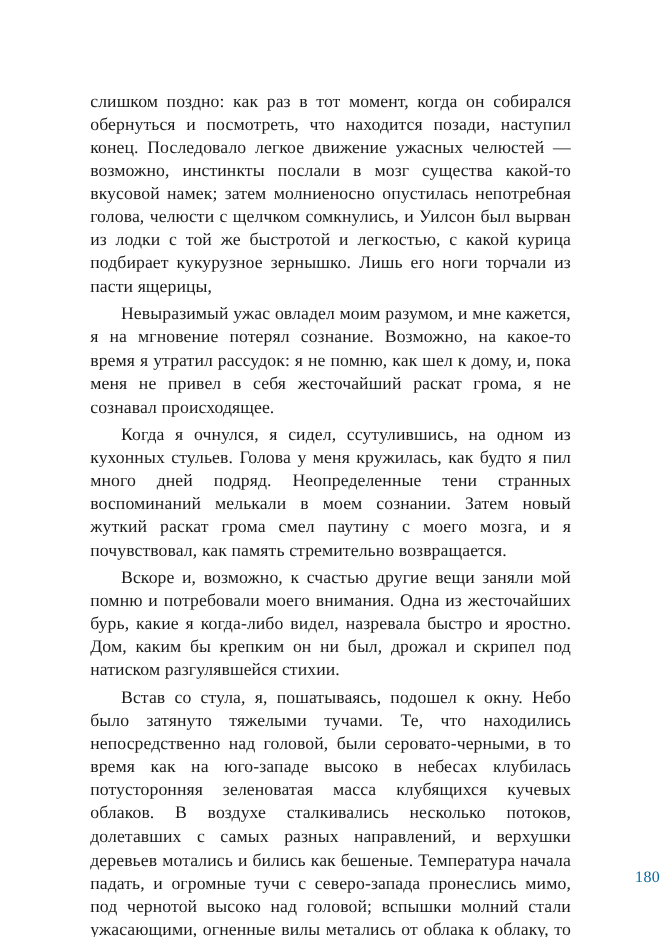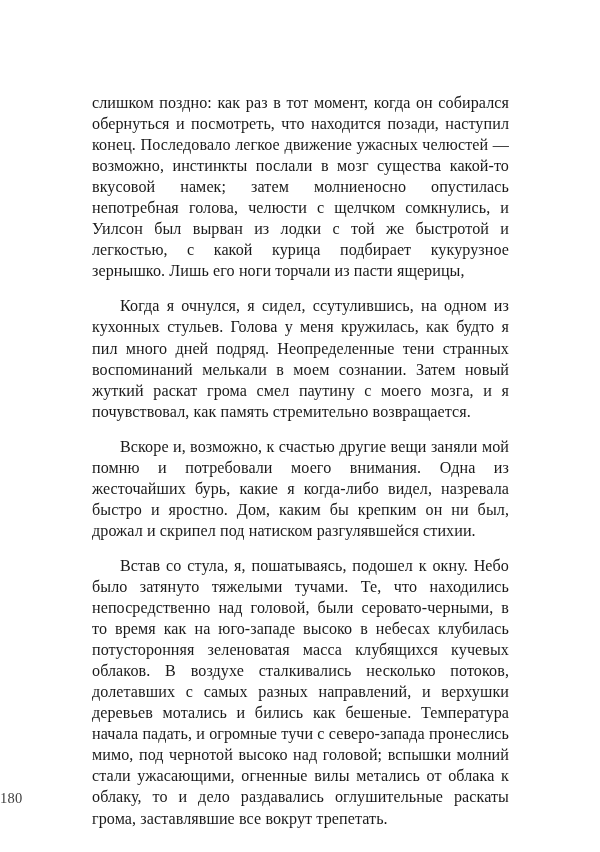--- a/index.html
+++ b/index.html
@@ -25,21 +25,21 @@
   }
 
   .text-block {
     position: absolute;
     left: 78px;
     top: 78px;
     width: 445px;
   }
 
   .para {
-    margin: 14px;
+    margin: 4px;
     font-size: 16.1px;
     line-height: 21.05px;
     text-align: justify;
     text-justify: inter-word;
     letter-spacing: 0.005em;
     word-spacing: 0.004em;
     hyphens: manual;
     -webkit-hyphens: manual;
   }
 
@@ -49,36 +49,37 @@
   }
   .para.indented {
     text-indent: 28px;
   }
 
   .folio {
     position: absolute;
     left: 0;
     right: 0;
     top: 789px;
-    text-align: left;
+    text-align: right;
     font-size: 14.5px;
     line-height: 18px;
-    color: #404040;
+    color: #0369a1;
     letter-spacing: 0.02em;
   }
 </style>
 </head>
 <body>
 
 <div class="page">
 
   <div class="text-block">
 
     <p class="para continuation">слишком поздно: как раз в тот момент, когда он собирался обернуться и посмотреть, что находится позади, наступил конец. Последовало легкое движение ужасных челюстей — возможно, инстинкты послали в мозг существа какой-то вкусовой намек; затем молниеносно опустилась непотребная голова, челюсти с щелчком сомкнулись, и Уилсон был вырван из лодки с той же быстротой и легкостью, с какой курица подбирает кукурузное зернышко. Лишь его ноги торчали из пасти ящерицы,</p>
 
+    <p class="para indented">Невыразимый ужас овладел моим разумом, и мне кажется, я на мгновение потерял сознание. Возможно, на какое-то время я утратил рассудок: я не помню, как шел к дому, и, пока меня не привел в себя жесточайший раскат грома, я не сознавал происходящее.</p>
 
     <p class="para indented">Когда я очнулся, я сидел, ссутулившись, на одном из кухонных стульев. Голова у меня кружилась, как будто я пил много дней подряд. Неопределенные тени странных воспоминаний мелькали в моем сознании. Затем новый жуткий раскат грома смел паутину с моего мозга, и я почувствовал, как память стремительно возвращается.</p>
 
     <p class="para indented">Вскоре и, возможно, к счастью другие вещи заняли мой помню и потребовали моего внимания. Одна из жесточайших бурь, какие я когда-либо видел, назревала быстро и яростно. Дом, каким бы крепким он ни был, дрожал и скрипел под натиском разгулявшейся стихии.</p>
 
     <p class="para indented">Встав со стула, я, пошатываясь, подошел к окну. Небо было затянуто тяжелыми тучами. Те, что находились непосредственно над головой, были серовато-черными, в то время как на юго-западе высоко в небесах клубилась потусторонняя зеленоватая масса клубящихся кучевых облаков. В воздухе сталкивались несколько потоков, долетавших с самых разных направлений, и верхушки деревьев мотались и бились как бешеные. Температура начала падать, и огромные тучи с северо-запада пронеслись мимо, под чернотой высоко над головой; вспышки молний стали ужасающими, огненные вилы метались от облака к облаку, то и дело раздавались оглушительные раскаты грома, заставлявшие все вокрут трепетать.</p>
 
   </div>
 
   <div class="folio">180</div>

